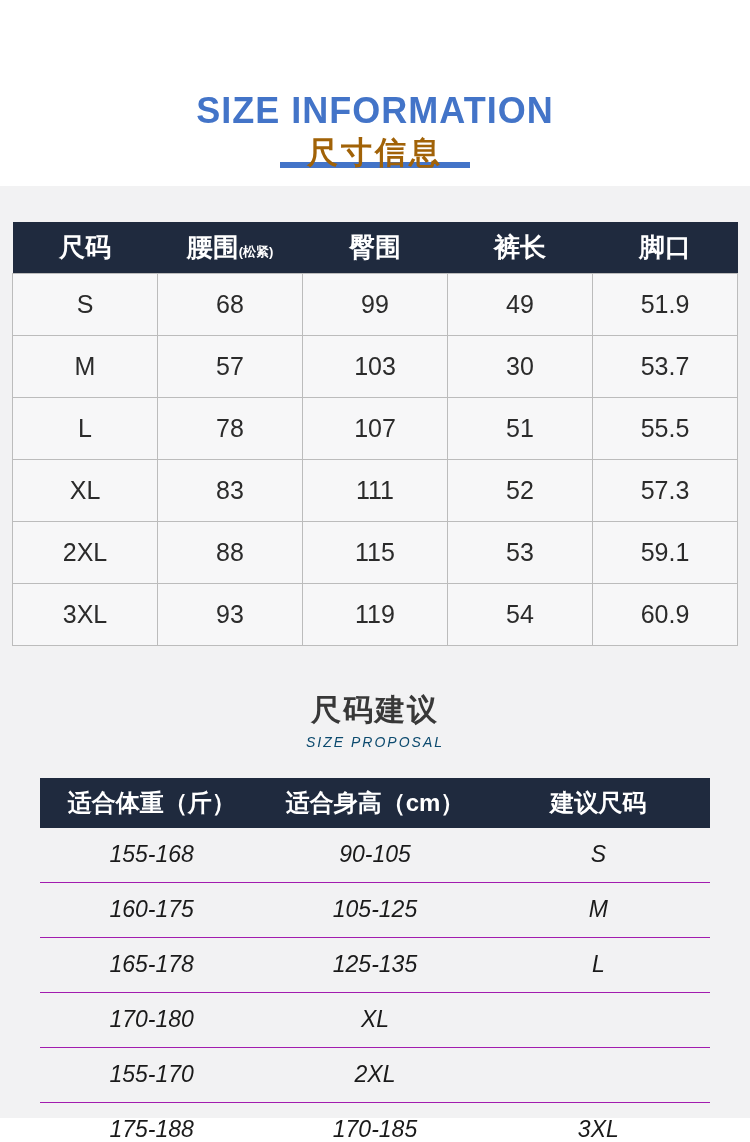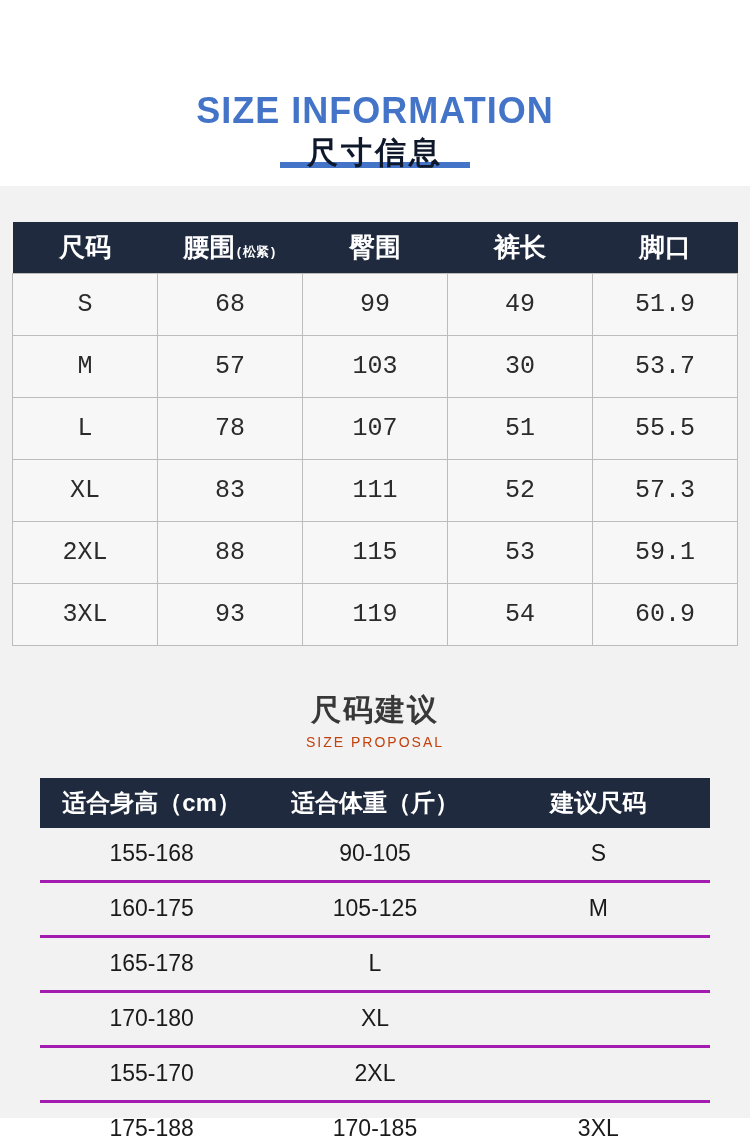--- a/index.html
+++ b/index.html
@@ -14,54 +14,54 @@
     font-size: 36px; font-weight: bold; color: #4374c8;
     letter-spacing: 1px; line-height: 36px;
   }
   .cn-title-wrap { position: relative; display: inline-block; margin-top: 7px; }
   .underline-bar {
     position: absolute; left: -27px; right: -27px; bottom: 2px;
     height: 6px; background: #4374c8; z-index: 0;
   }
   .cn-title {
     position: relative; z-index: 1; font-size: 31px; font-weight: bold;
-    color: #0f172a; letter-spacing: 3px; line-height: 34px;
+    color: #a16207; letter-spacing: 3px; line-height: 34px;
   }
   
   .gray-band { height: 932px; background: #f2f2f3; padding-top: 36px; }
   
   .size-table {
-    width: 726px; margin: 0 12px; border-collapse: collapse; table-layout: fixed; font-family: Liberation Mono, monospace;
+    width: 726px; margin: 0 12px; border-collapse: collapse; table-layout: fixed;
   }
   .size-table th {
     background: #1f2a3e; color: #ffffff; font-weight: bold;
     font-size: 26px; height: 51px; text-align: center; border: none;
   }
   .size-table th .sub { font-size: 13px; font-weight: bold; }
   .size-table td {
     background: #f7f7f8; border: 1px solid #bcbcbc;
     height: 62px; text-align: center; vertical-align: middle;
     font-size: 25px; color: #2b2b2b;
   }
   
   .proposal-heading { margin-top: 44px; text-align: center; }
   .proposal-zh { font-size: 30px; font-weight: bold; color: #383838; letter-spacing: 2px; }
-  .proposal-en { margin-top: 3px; font-size: 14px; color: #c2410c; letter-spacing: 2px; }
+  .proposal-en { margin-top: 3px; font-size: 14px; color: #0c4a6e; letter-spacing: 2px; font-style: italic; }
   
   .proposal-table { margin: 28px 40px 0; }
   .proposal-header {
     display: grid; grid-template-columns: 1fr 1fr 1fr;
     background: #1f2a3e; height: 50px; align-items: center;
   }
   .proposal-header span {
     color: #ffffff; font-size: 24px; font-weight: bold; text-align: center;
   }
   .proposal-row {
     display: grid; grid-template-columns: 1fr 1fr 1fr;
-    height: 55px; align-items: center; border-bottom: 3px solid #a21caf;
+    height: 55px; align-items: center; border-bottom: 1px solid #a21caf; font-style: italic;
   }
   .proposal-row span { font-size: 23px; color: #1a1a1a; text-align: center; }
 </style>
 </head>
 <body>
 
 <div class="page">
 
   <header class="title-block">
     <div class="en-title">SIZE INFORMATION</div>
@@ -129,36 +129,37 @@
       </tbody>
     </table>
 
     <div class="proposal-heading">
       <div class="proposal-zh">尺码建议</div>
       <div class="proposal-en">SIZE PROPOSAL</div>
     </div>
 
     <div class="proposal-table">
       <div class="proposal-header">
+        <span>适合体重（斤）</span>
         <span>适合身高（cm）</span>
-        <span>适合体重（斤）</span>
         <span>建议尺码</span>
       </div>
       <div class="proposal-row">
         <span>155-168</span>
         <span>90-105</span>
         <span>S</span>
       </div>
       <div class="proposal-row">
         <span>160-175</span>
         <span>105-125</span>
         <span>M</span>
       </div>
       <div class="proposal-row">
         <span>165-178</span>
+        <span>125-135</span>
         <span>L</span>
       </div>
       <div class="proposal-row">
         <span>170-180</span>
         <span>XL</span>
       </div>
       <div class="proposal-row">
         <span>155-170</span>
         <span>2XL</span>
       </div>

